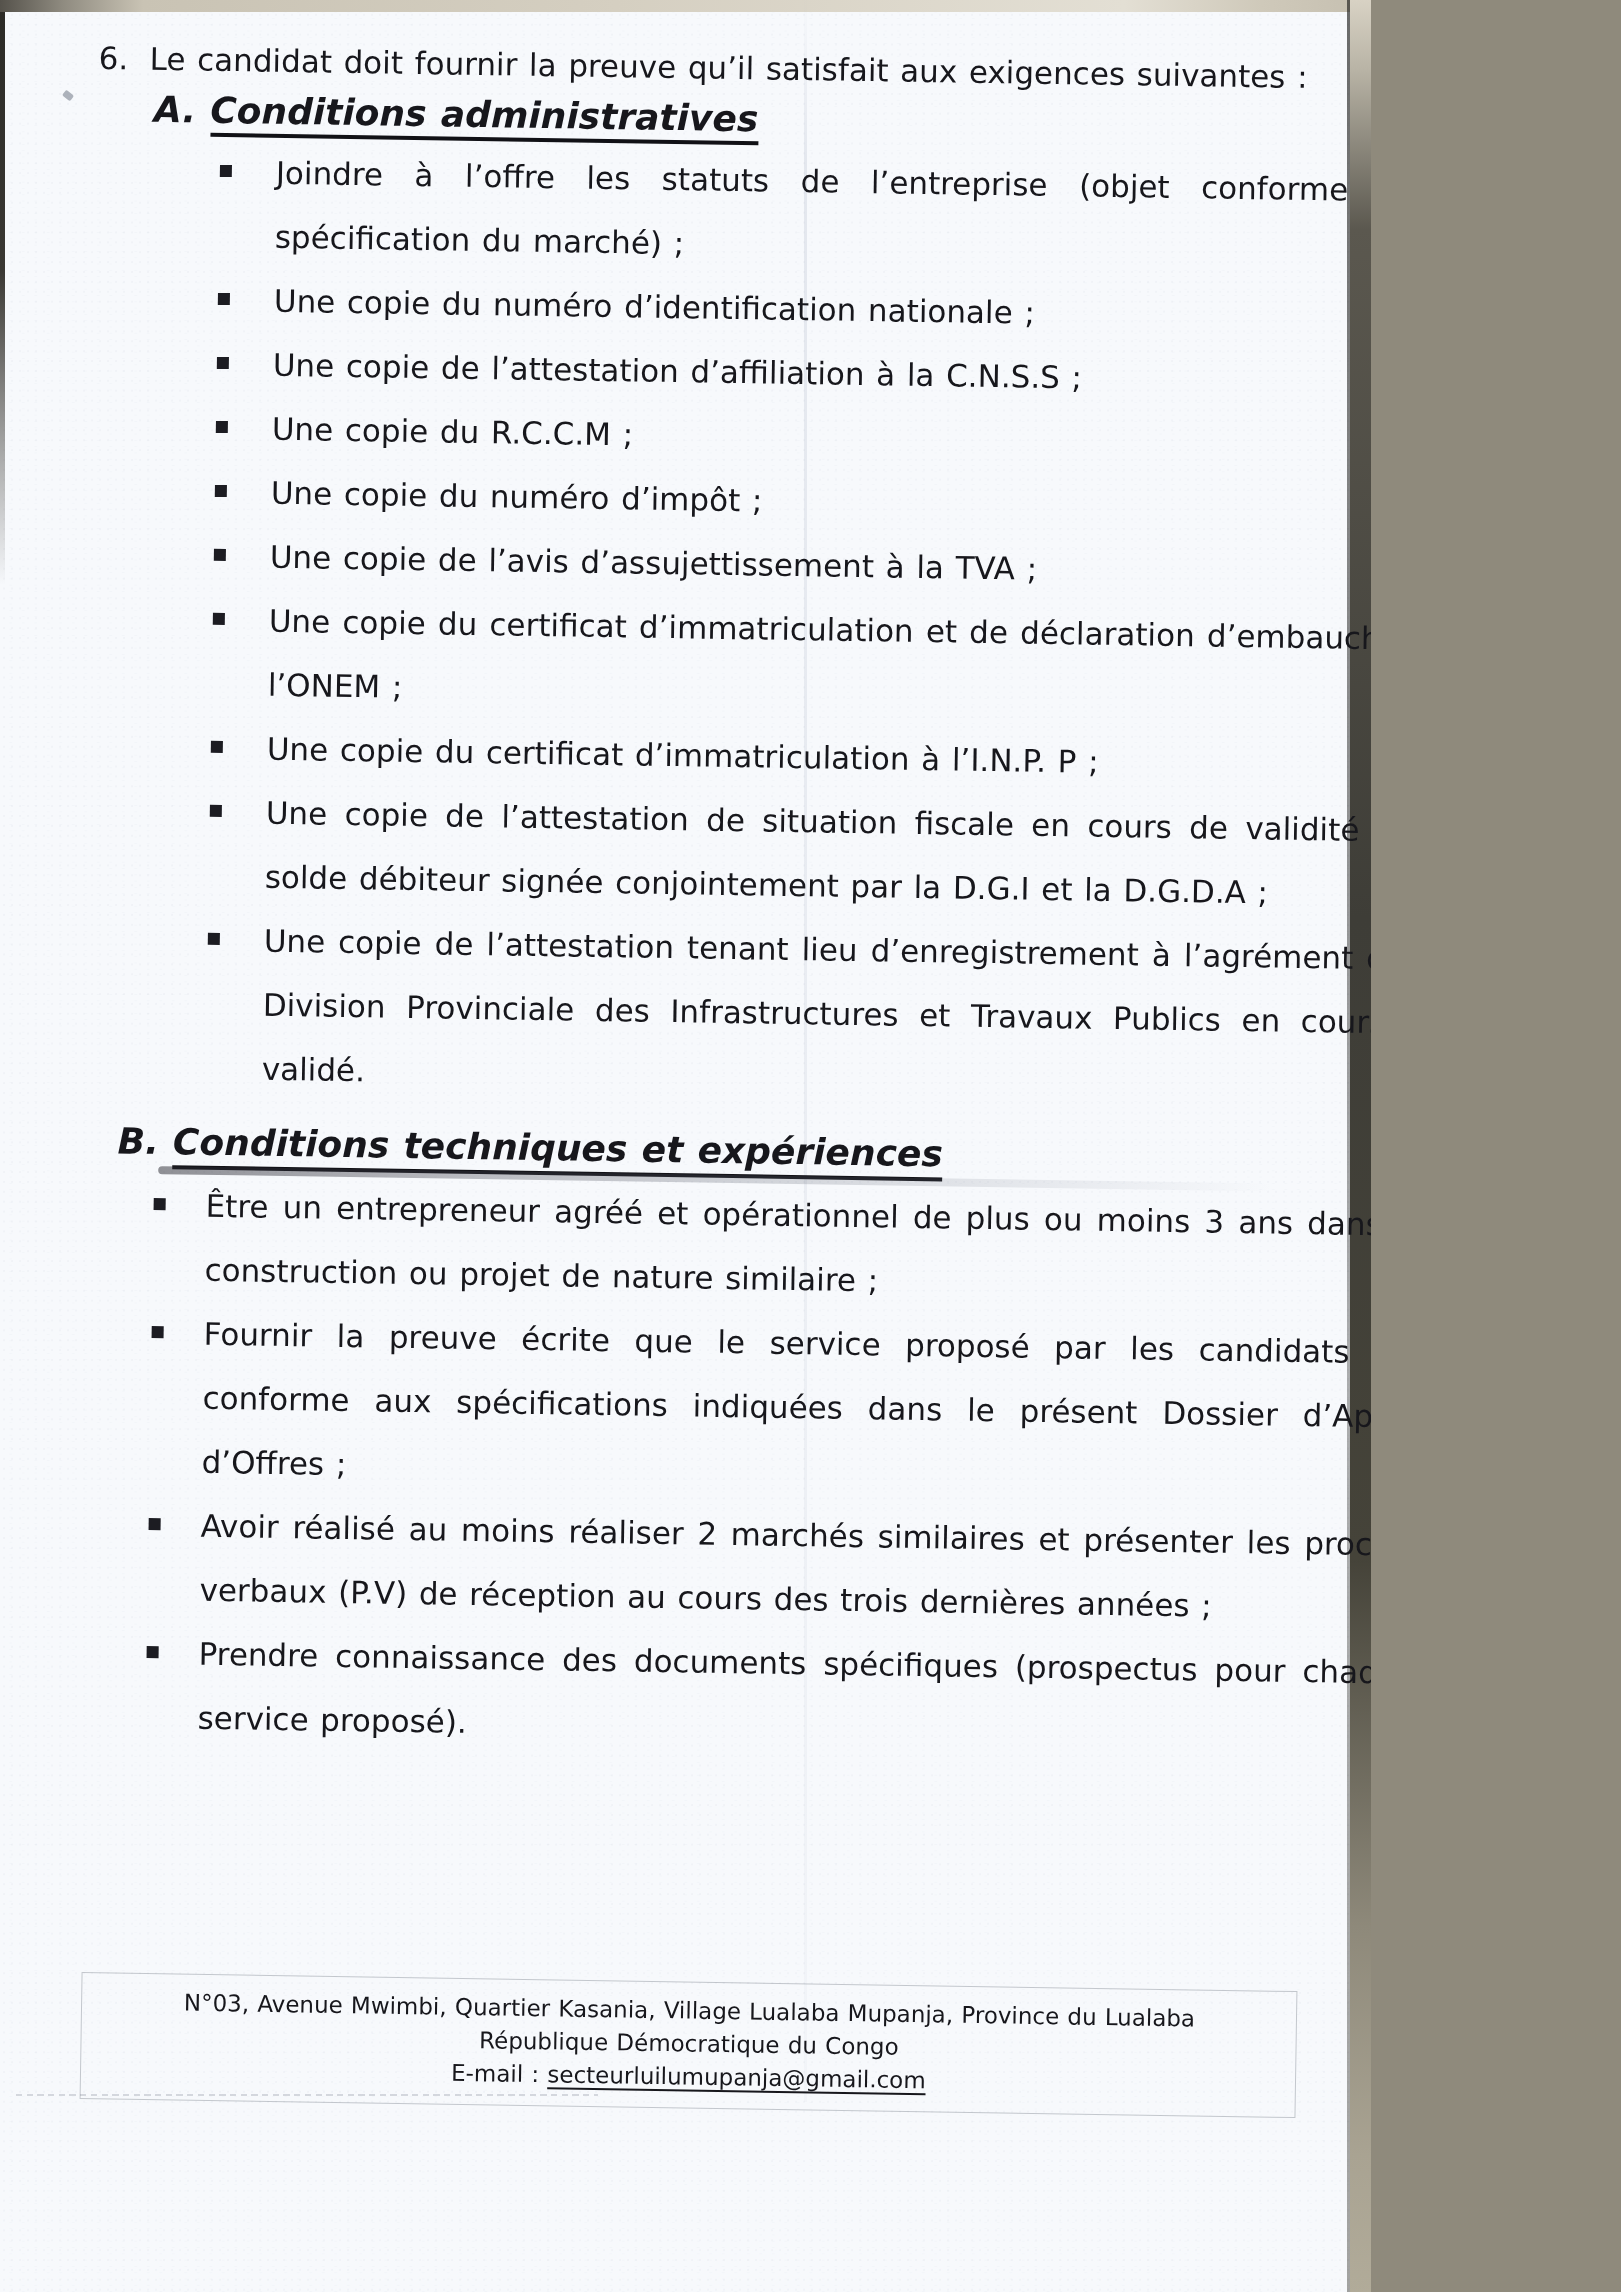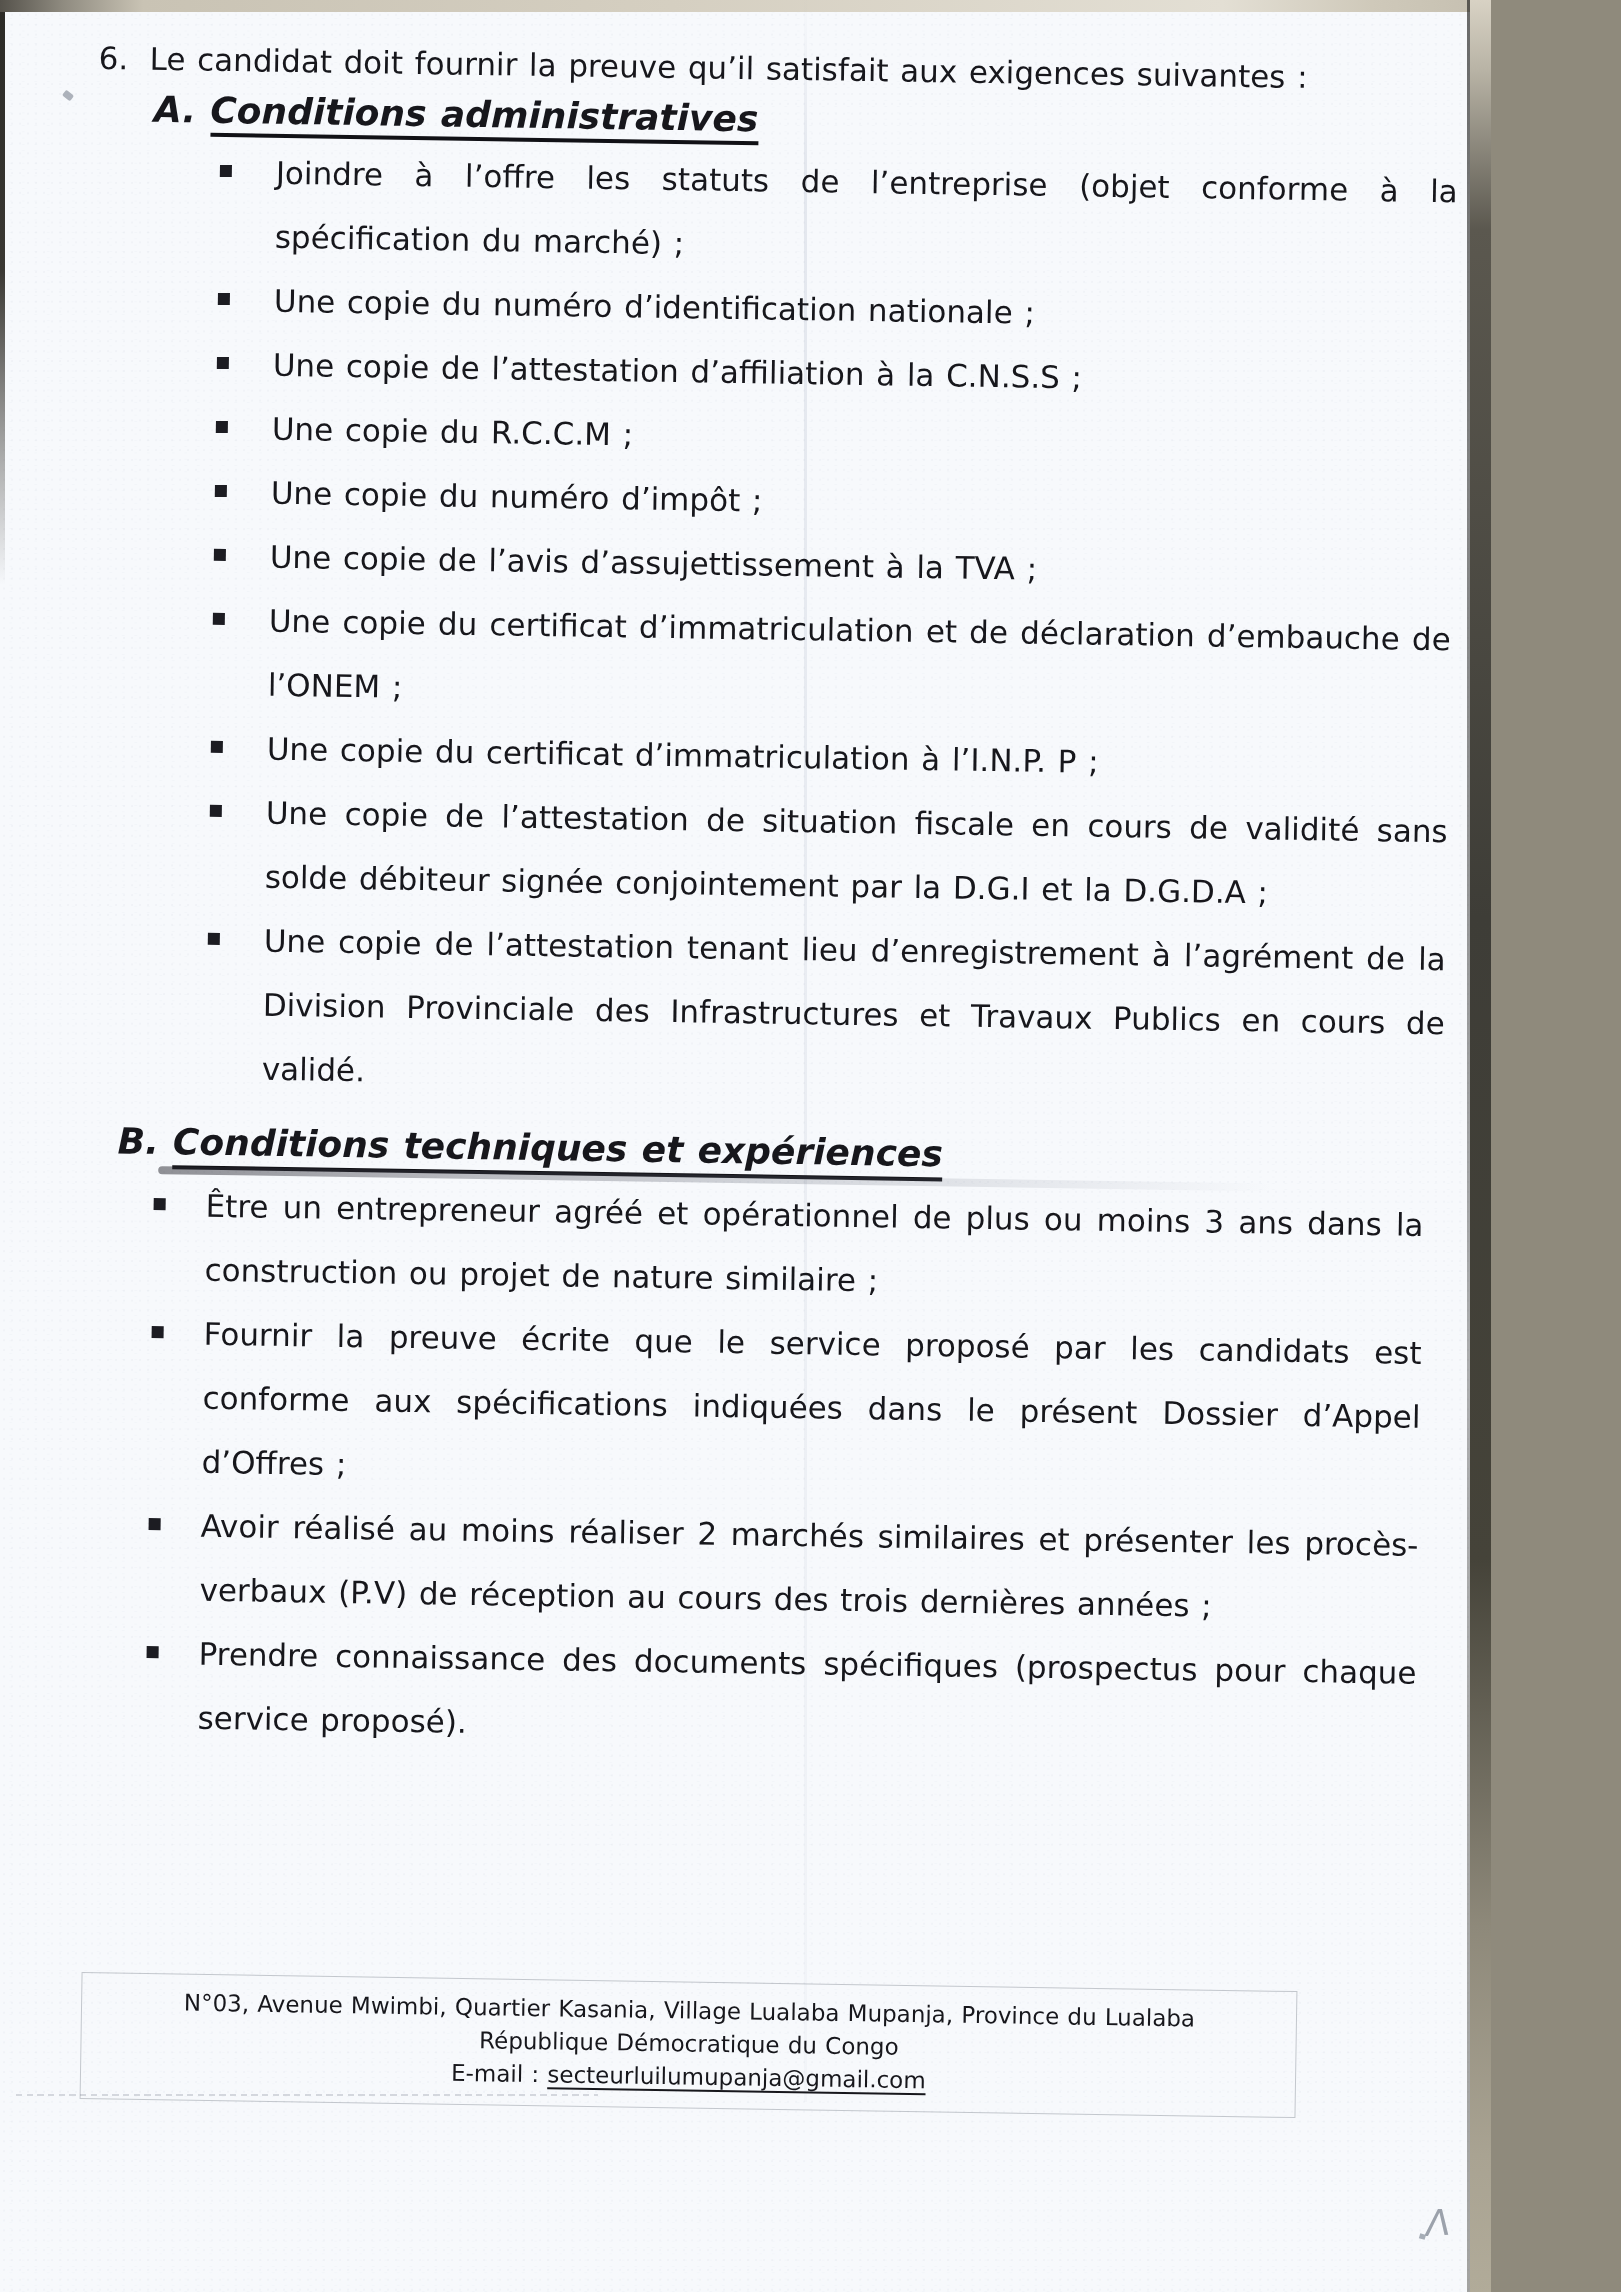--- a/index.html
+++ b/index.html
@@ -1,18 +1,18 @@
 <!DOCTYPE html>
 <html style="font-size:14.3px"><head>
 <meta charset="utf-8">
 <style>
   html,body{margin:0;padding:0;background:#8f8a7c;}
   .scan{
     position:relative;
-    width:1491px;height:2293px;
+    width:1371px;height:2293px;
     overflow:hidden;
     background-color:#f7f9fc;
     background-image:
       radial-gradient(rgba(140,150,175,0.06) 0.9px, transparent 1.2px),
       radial-gradient(rgba(120,130,160,0.045) 0.9px, transparent 1.3px);
     background-size:8px 9.9px,12.5px 6.3px;
     background-position:0 0,4.5px 2.7px;
     font-family:"DejaVu Sans",sans-serif;
     color:#17171c;
   }

